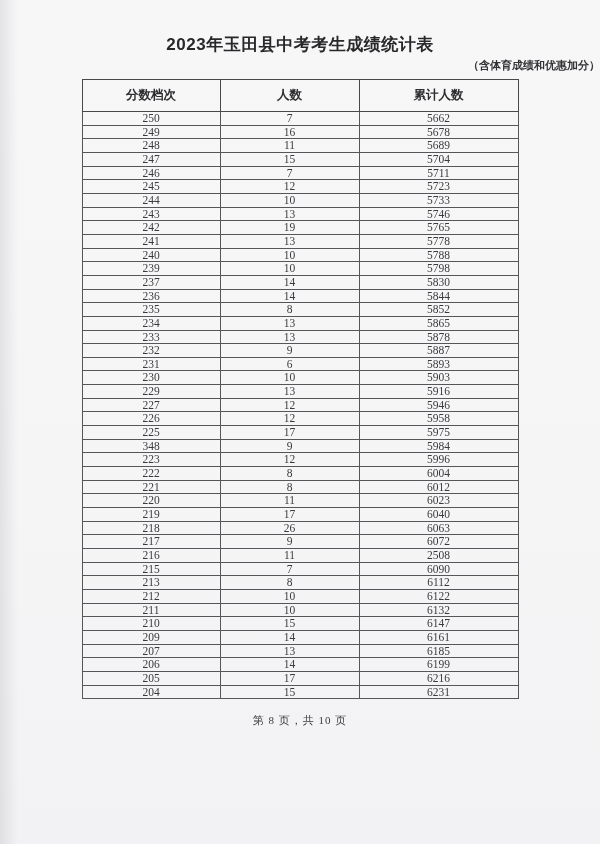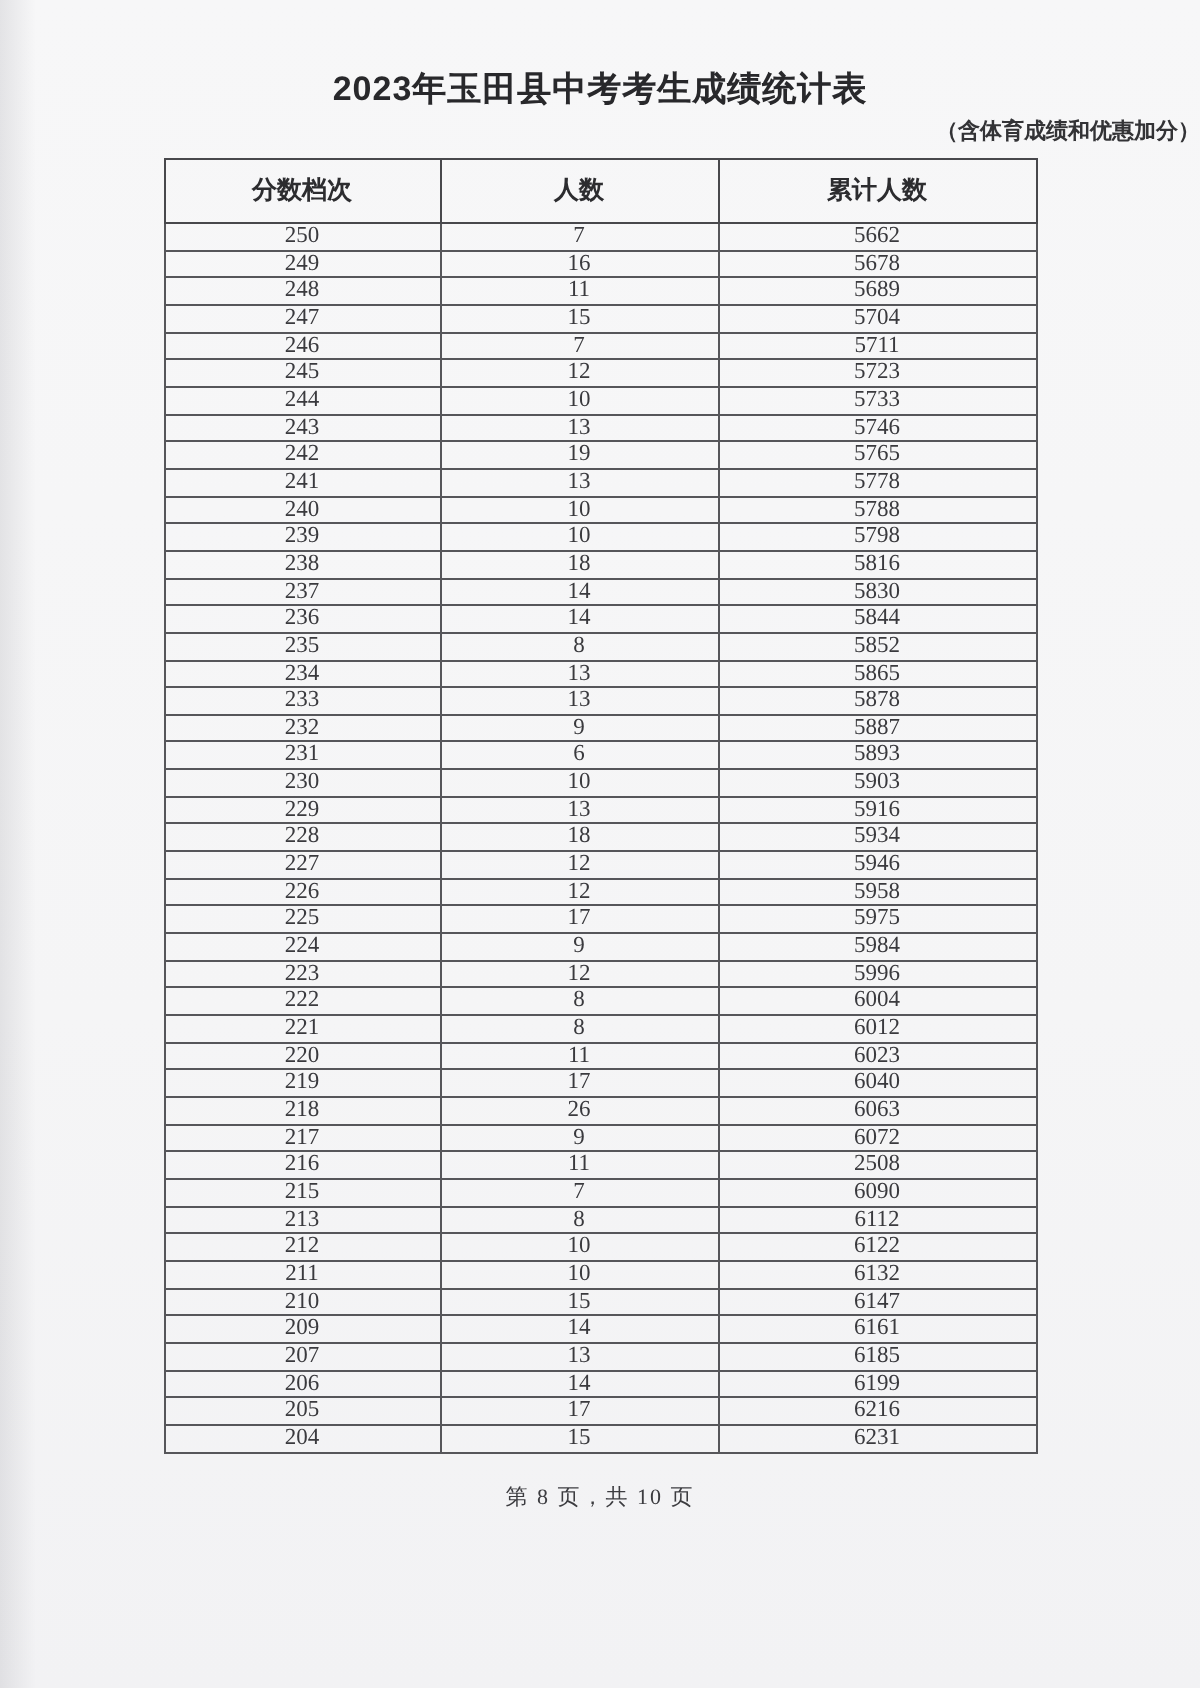--- a/index.html
+++ b/index.html
@@ -151,25 +151,20 @@
           <td>240</td>
           <td>10</td>
           <td>5788</td>
         </tr>
         <tr>
           <td>239</td>
           <td>10</td>
           <td>5798</td>
         </tr>
         <tr>
-          <td>238</td>
-          <td>18</td>
-          <td>5816</td>
-        </tr>
-        <tr>
           <td>237</td>
           <td>14</td>
           <td>5830</td>
         </tr>
         <tr>
           <td>236</td>
           <td>14</td>
           <td>5844</td>
         </tr>
         <tr>
@@ -201,41 +196,36 @@
           <td>230</td>
           <td>10</td>
           <td>5903</td>
         </tr>
         <tr>
           <td>229</td>
           <td>13</td>
           <td>5916</td>
         </tr>
         <tr>
-          <td>228</td>
-          <td>18</td>
-          <td>5934</td>
-        </tr>
-        <tr>
           <td>227</td>
           <td>12</td>
           <td>5946</td>
         </tr>
         <tr>
           <td>226</td>
           <td>12</td>
           <td>5958</td>
         </tr>
         <tr>
           <td>225</td>
           <td>17</td>
           <td>5975</td>
         </tr>
         <tr>
-          <td>224</td>
+          <td>348</td>
           <td>9</td>
           <td>5984</td>
         </tr>
         <tr>
           <td>223</td>
           <td>12</td>
           <td>5996</td>
         </tr>
         <tr>
           <td>222</td>

